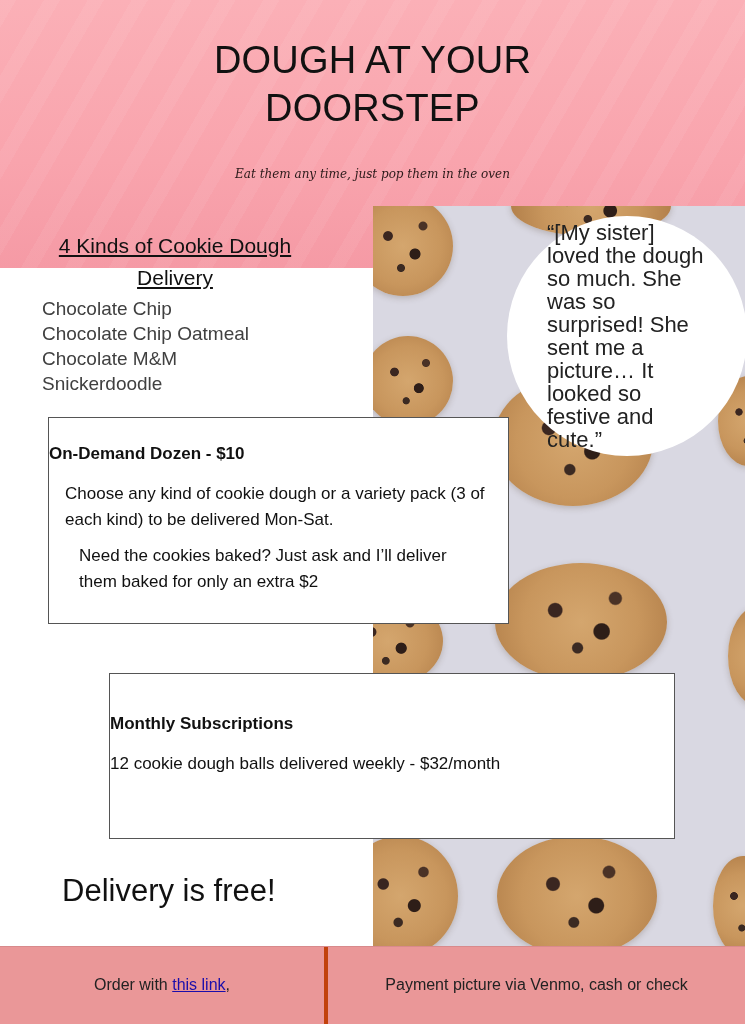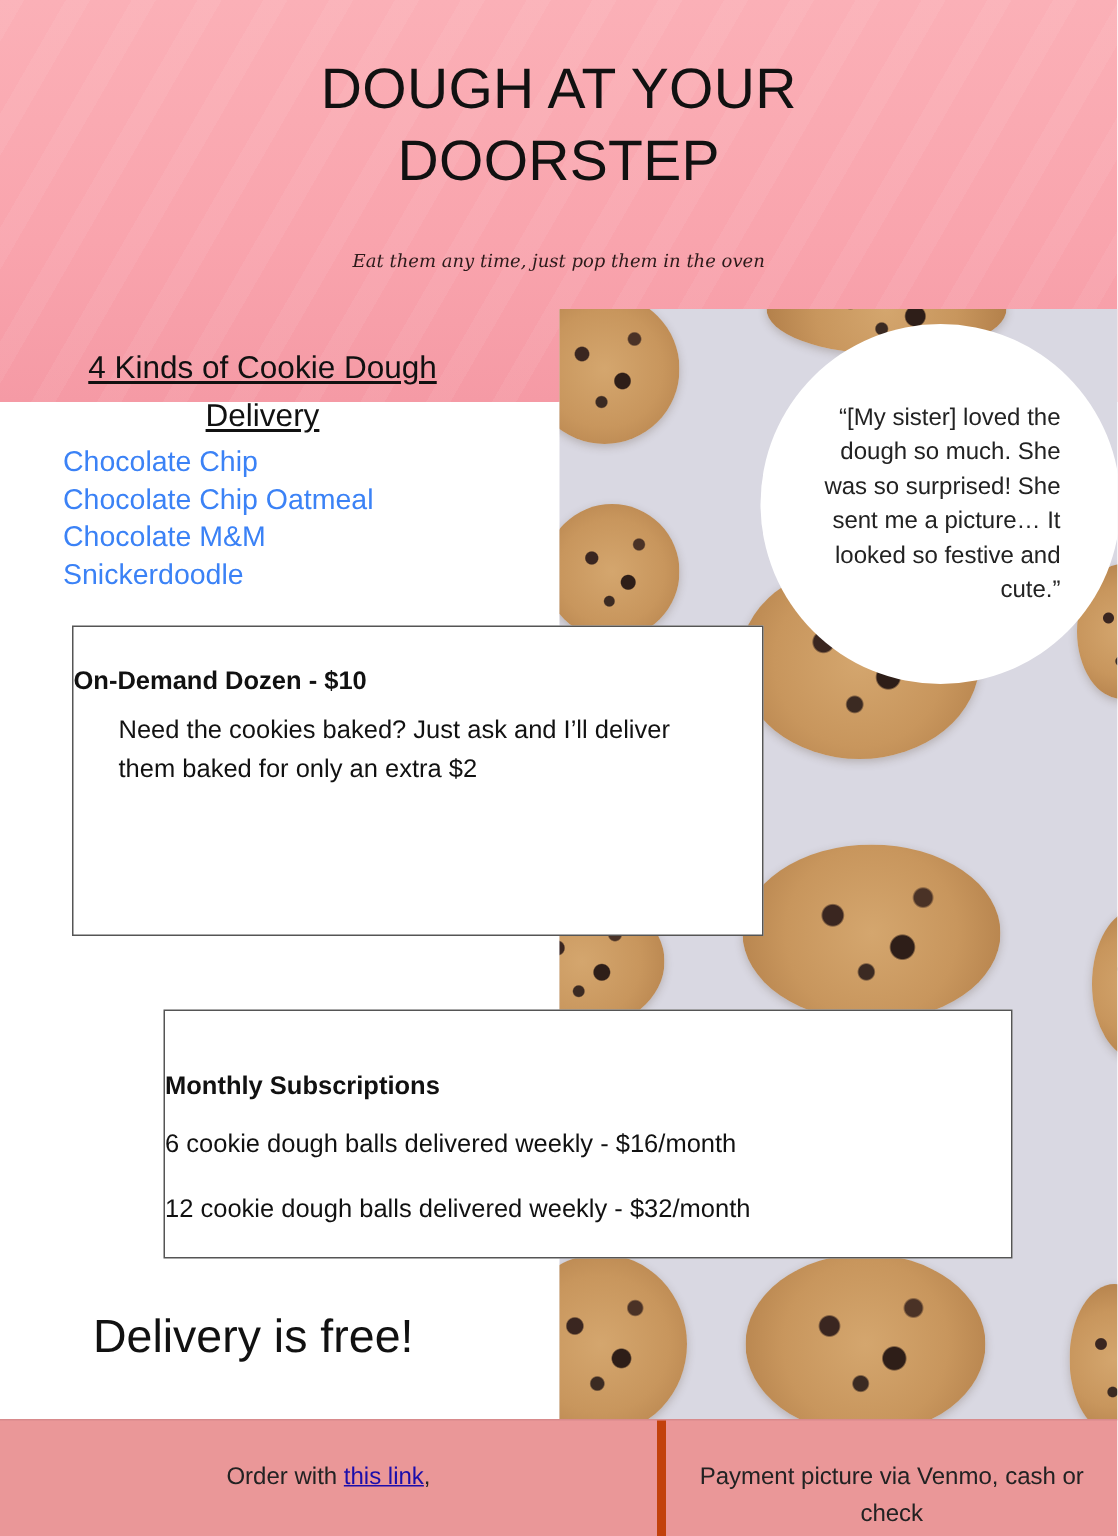--- a/index.html
+++ b/index.html
@@ -38,29 +38,29 @@
     }
 
     .kinds {
       position: absolute; left: 0; top: 230px; width: 373px;
     }
     .kinds-title {
       text-align: center; font-size: 21px; line-height: 32px; text-decoration: underline;
       width: 350px; margin-left: 0; color: #111;
     }
     .kinds-list { list-style: none; margin-left: 42px; margin-top: 2px; }
-    .kinds-list li { font-size: 19px; line-height: 25px; color: #3b82f6; }
+    .kinds-list li { font-size: 19px; line-height: 25px; color: #404040; }
 
     .quote {
       position: absolute; left: 507px; top: 216px; width: 240px; height: 240px;
       background: #ffffff; border-radius: 50%;
       display: flex; align-items: center; justify-content: center;
     }
     .quote-text {
-      width: 160px; text-align: right; font-size: 16px; line-height: 23px; color: #222;
+      width: 160px; text-align: left; font-size: 22px; line-height: 23px; color: #222;
     }
 
     .box {
       position: absolute; background: #ffffff; border: 1.5px solid #555;
       color: #111;
     }
     .box-dozen { left: 48px; top: 417px; width: 461px; height: 207px; }
     .box-sub { left: 109px; top: 673px; width: 566px; height: 166px; }
     .box-title { font-weight: bold; font-size: 17px; }
     .box p { font-size: 17px; line-height: 26px; }
@@ -70,21 +70,21 @@
     }
 
     .footer {
       position: absolute; left: 0; top: 946px; width: 745px; height: 78px;
       background: #ea9798; display: flex; border-top: 1px solid #d88a8c;
     }
     .footer-cell {
       flex: 1; display: flex; justify-content: center; padding-top: 25px;
       font-size: 16px; line-height: 25px; color: #222; text-align: center;
     }
-    .footer-cell.left { width: 444px; flex: none; border-right: 6px solid #c2410c; }
+    .footer-cell.left { width: 328px; flex: none; border-right: 4px solid #c2410c; }
     .footer-cell.right { padding-left: 20px; padding-right: 20px; }
     .footer a { color: #1a0dab; text-decoration: underline; }
   </style>
 </head>
 <body>
 
 <div class="header">
   <div class="title">
     <div>DOUGH AT YOUR</div>
     <div>DOORSTEP</div>
@@ -118,26 +118,26 @@
     <li>Snickerdoodle</li>
   </ul>
 </div>
 
 <div class="quote">
   <div class="quote-text">“[My sister] loved the dough so much. She was so surprised! She sent me a picture… It looked so festive and cute.”</div>
 </div>
 
 <div class="box box-dozen">
   <div class="box-title" style="margin-top:26px;">On-Demand Dozen - $10</div>
+  <p style="margin:17px 16px 0;">Choose any kind of cookie dough or a variety pack (3 of each kind) to be delivered Mon-Sat.</p>
   <p style="margin:10px 30px 0;">Need the cookies baked? Just ask and I’ll deliver them baked for only an extra $2</p>
 </div>
 
 <div class="box box-sub">
   <div class="box-title" style="margin-top:40px;">Monthly Subscriptions</div>
-  <p style="margin-top:16px;">6 cookie dough balls delivered weekly - $16/month</p>
   <p style="margin-top:17px;">12 cookie dough balls delivered weekly - $32/month</p>
 </div>
 
 <div class="delivery">Delivery is free!</div>
 
 <div class="footer">
   <div class="footer-cell left">
     <span>
       <span>Order with </span><a href="#">this link</a><span>,</span>
     </span>

